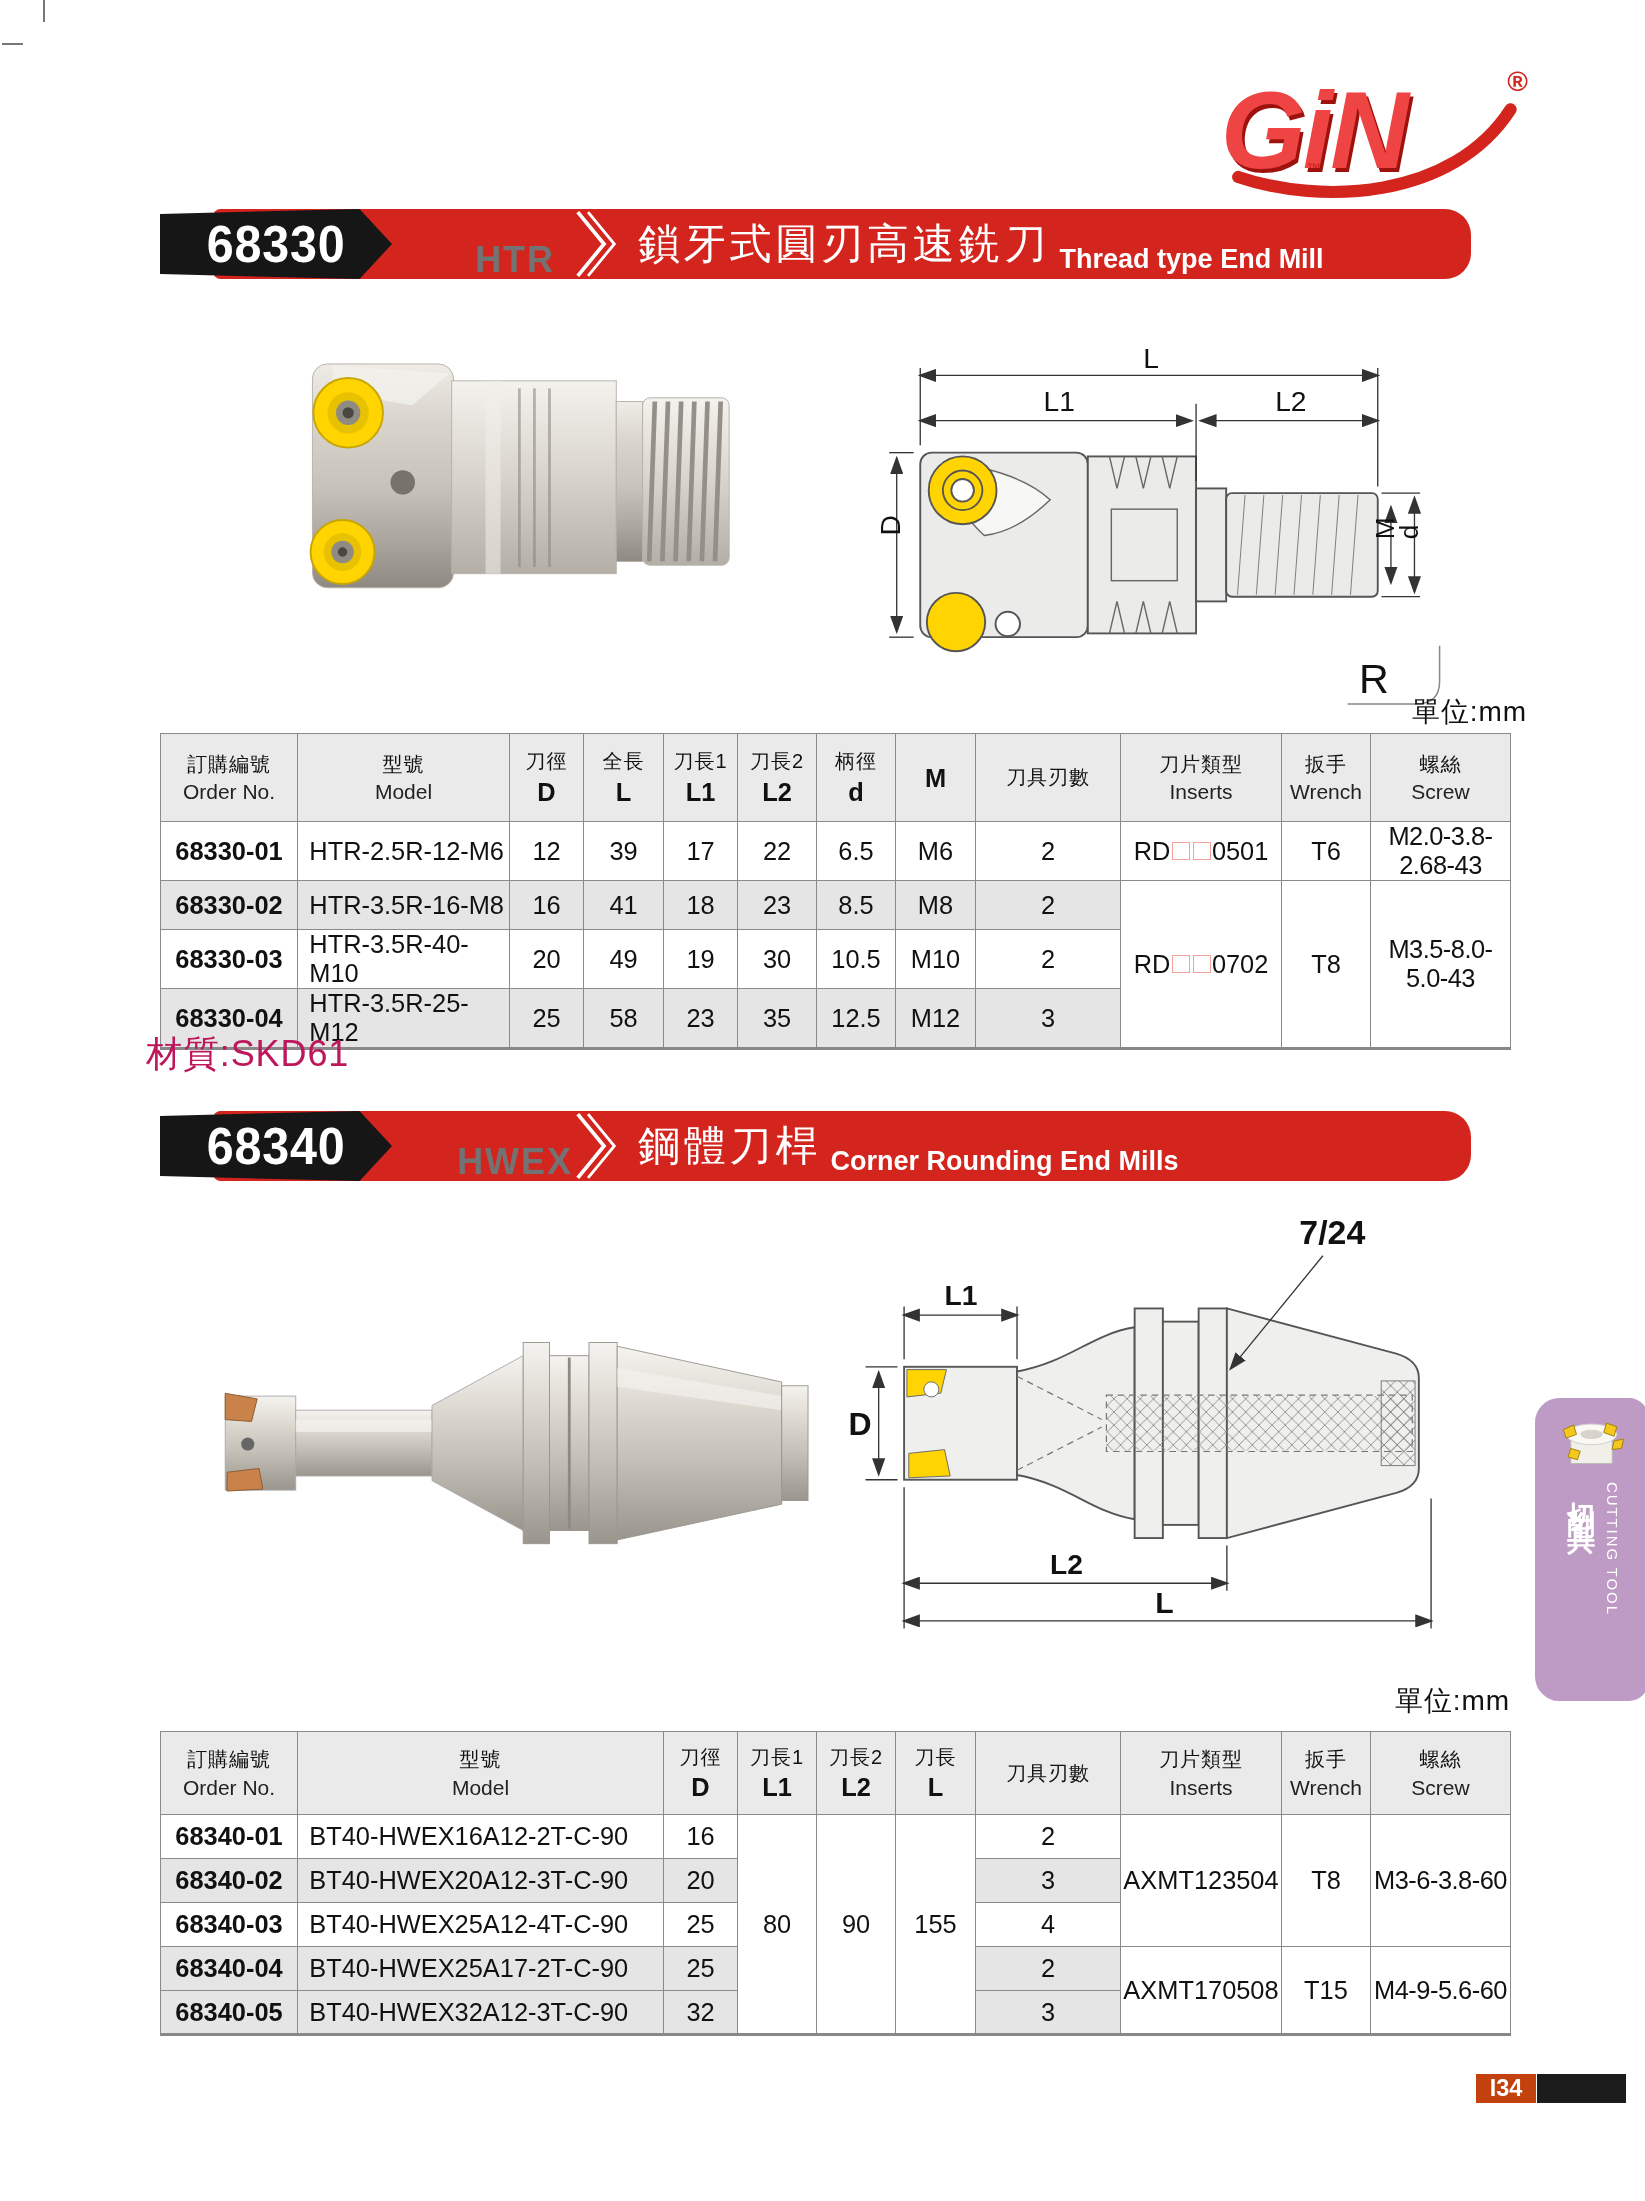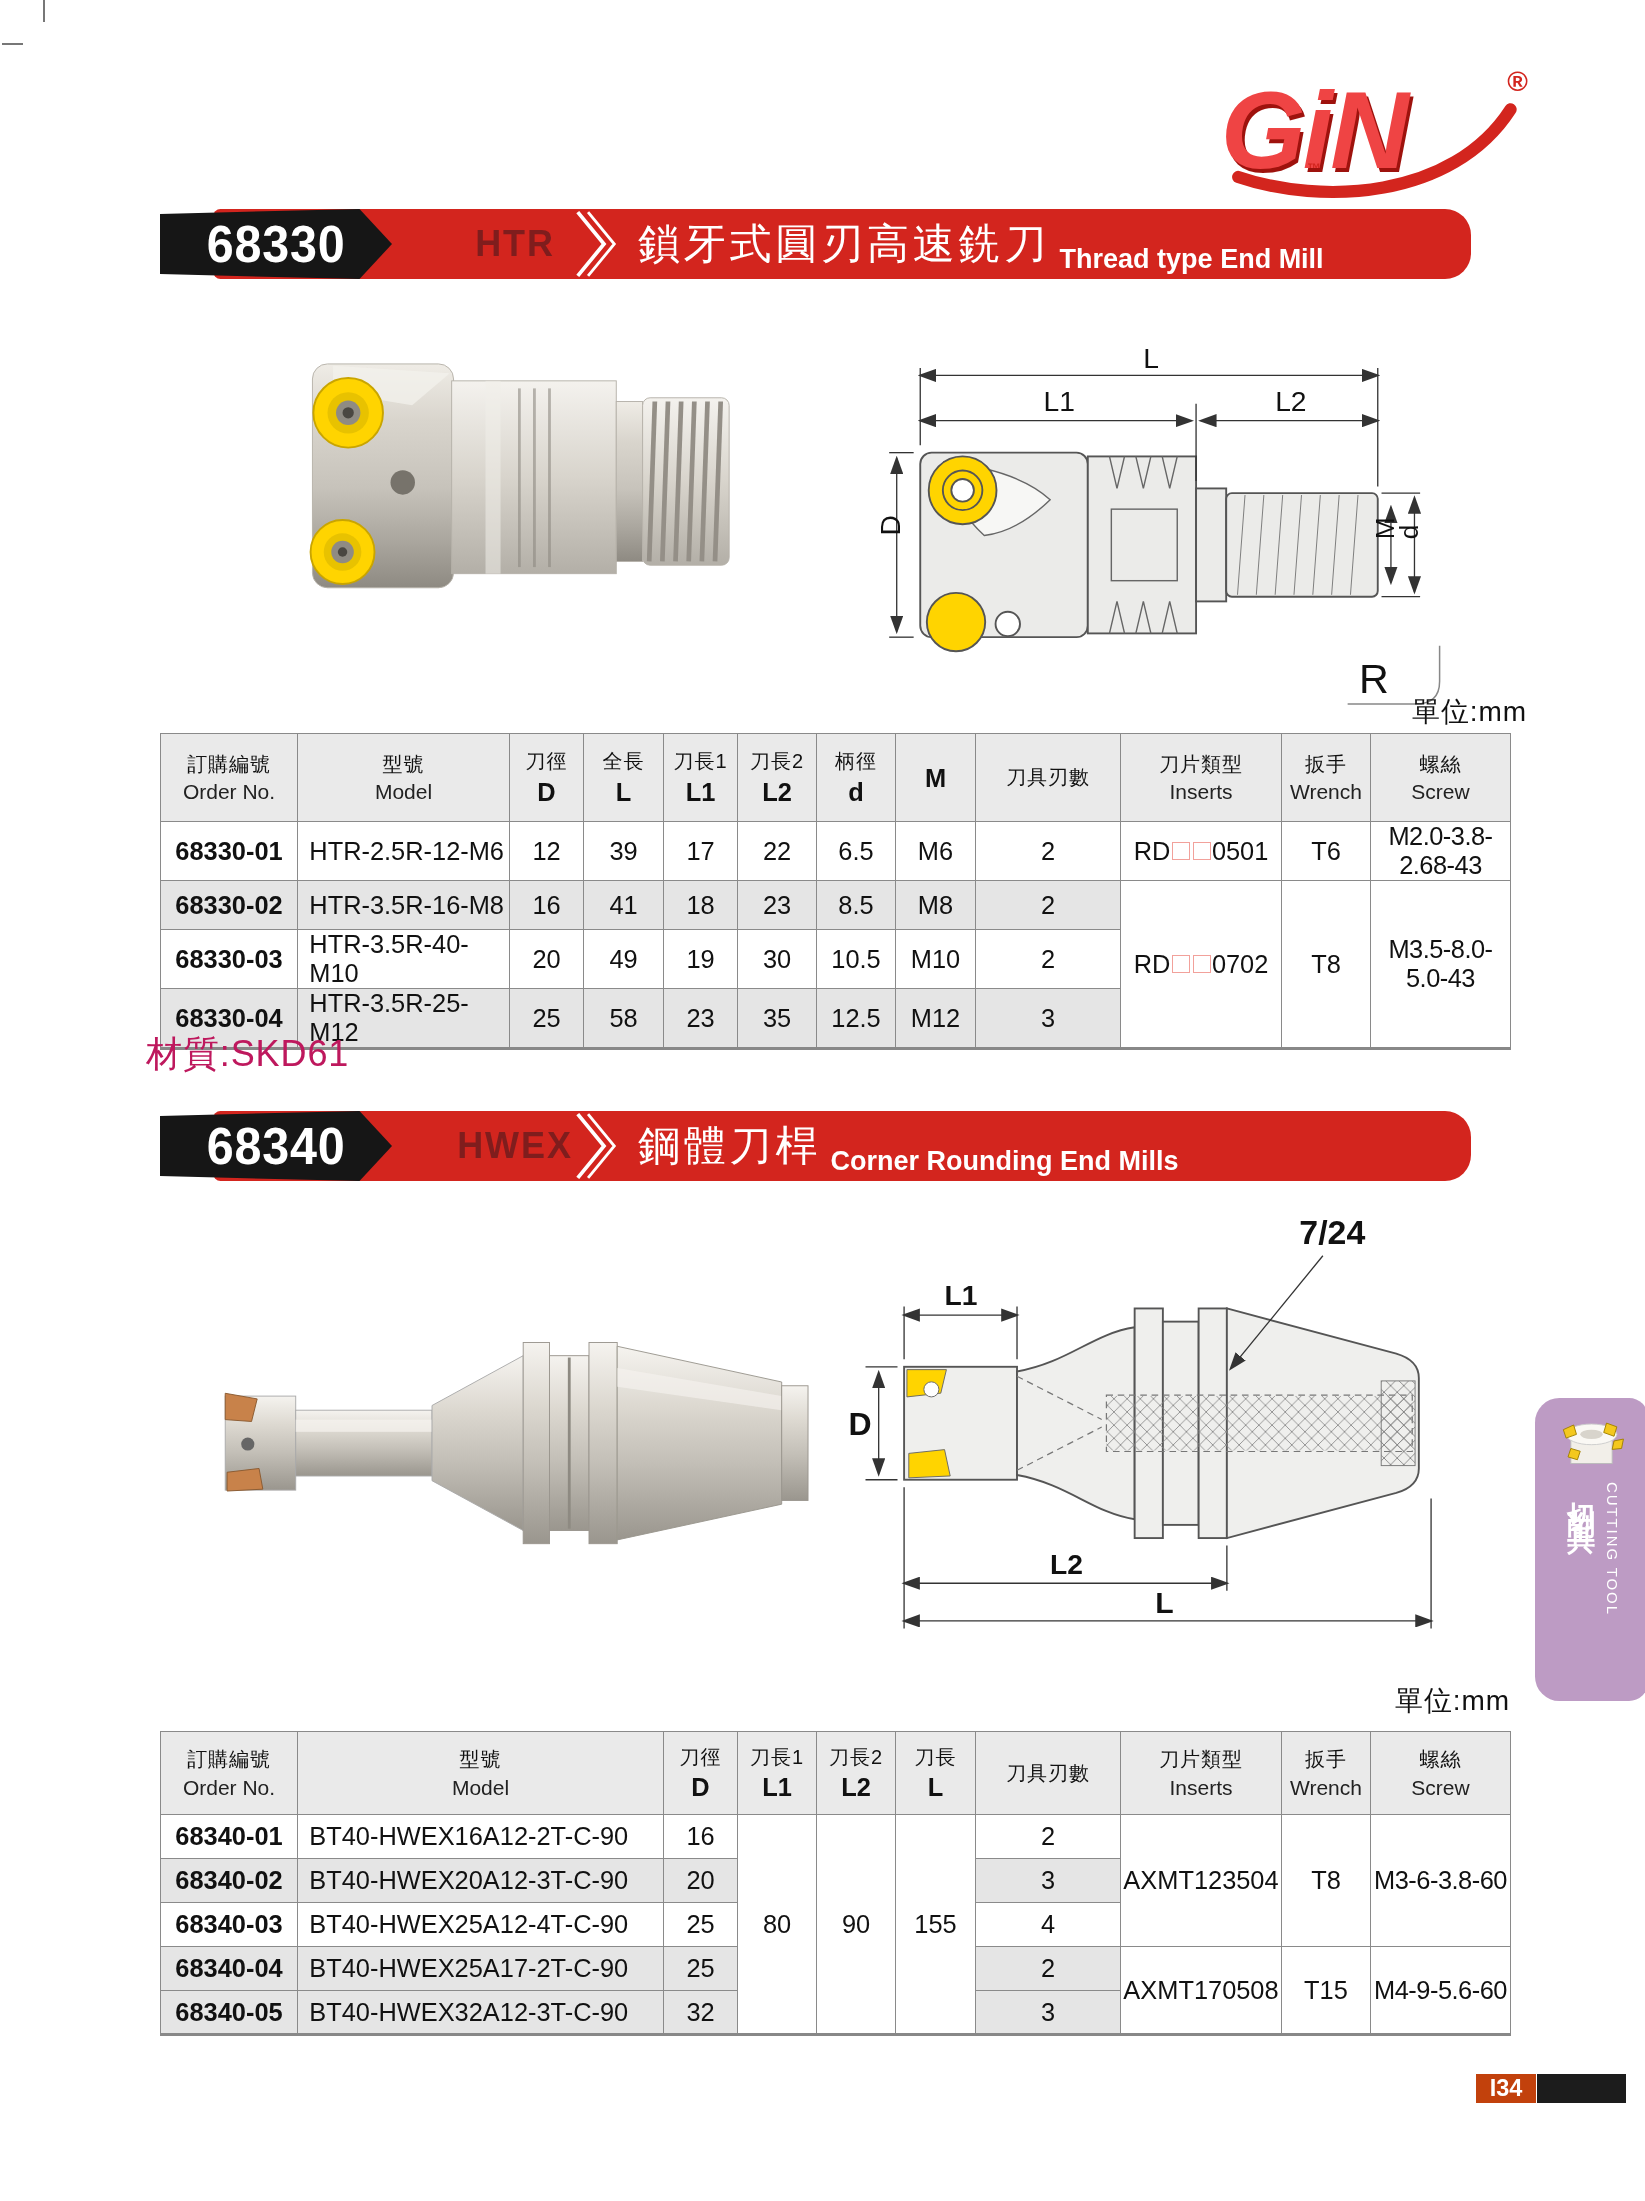--- a/index.html
+++ b/index.html
@@ -21,22 +21,22 @@
 
   
   .banner { position:absolute; left:160px; width:1311px; height:70px; }
   #banner1 { top:209px; } #banner2 { top:1111px; }
   .b-red { position:absolute; left:53px; top:0; width:1258px; height:70px; background:#d3251e;
            border-radius:7.5px 26px 26px 7.5px; }
   .b-black { position:absolute; left:0; top:0; width:232px; height:70px; background:#161616;
              clip-path:polygon(0 7%,86% 0,100% 50%,86% 100%,0 93%);
              display:flex; align-items:center; justify-content:center; }
   .b-num { color:#fff; font-size:51px; font-weight:bold; transform:scaleX(.95); letter-spacing:0.9px; }
-  .b-code { position:absolute; left:275px; top:0; height:70px; width:160px; display:flex; align-items:center;
-            justify-content:center; color:#7f1d1d; font-size:36px; font-weight:bold; letter-spacing:1.9px; }
+  .b-code { position:absolute; left:275px; top:16px; height:70px; width:160px; display:flex; align-items:center;
+            justify-content:center; color:#737373; font-size:36px; font-weight:bold; letter-spacing:1.9px; }
   .b-chev { position:absolute; left:414px; top:0; }
   .b-titles { position:absolute; left:478px; top:0; height:70px; display:flex; align-items:center; }
   .b-zh { color:#fff; font-size:42px; letter-spacing:3.8px; }
   .b-en { color:#fff; font-size:27px; font-weight:bold; margin-left:9.4px; margin-top:31px; white-space:nowrap; }
 
   
   .photo1 { position:absolute; left:301px; top:315px; }
   .photo2 { position:absolute; left:217px; top:1288px; }
   .diagram1 { position:absolute; left:876px; top:347px; }
   .diagram2 { position:absolute; left:824px; top:1188px; }

